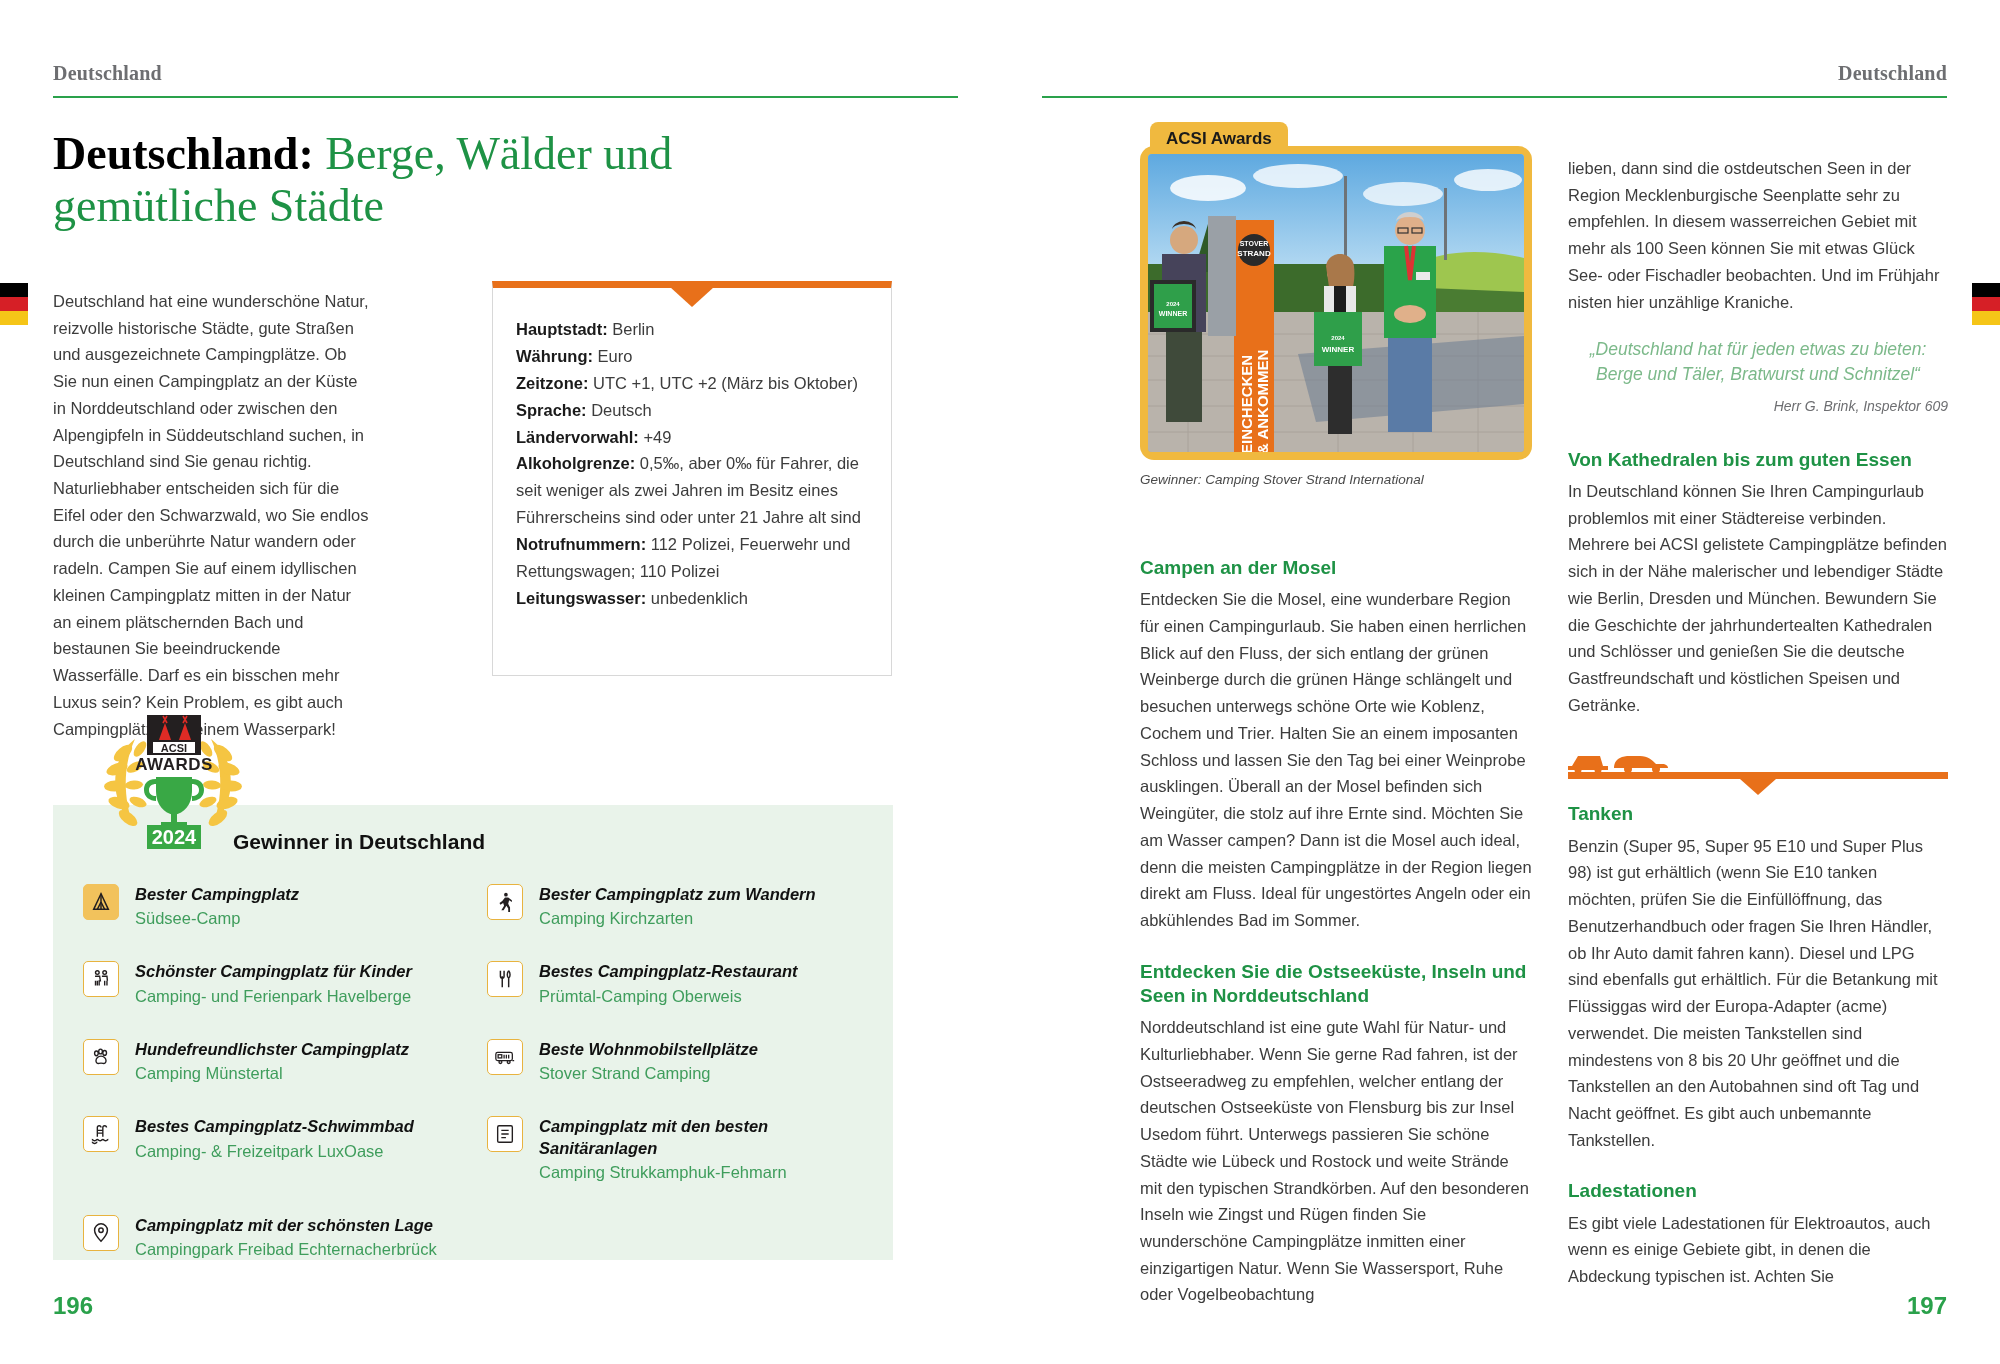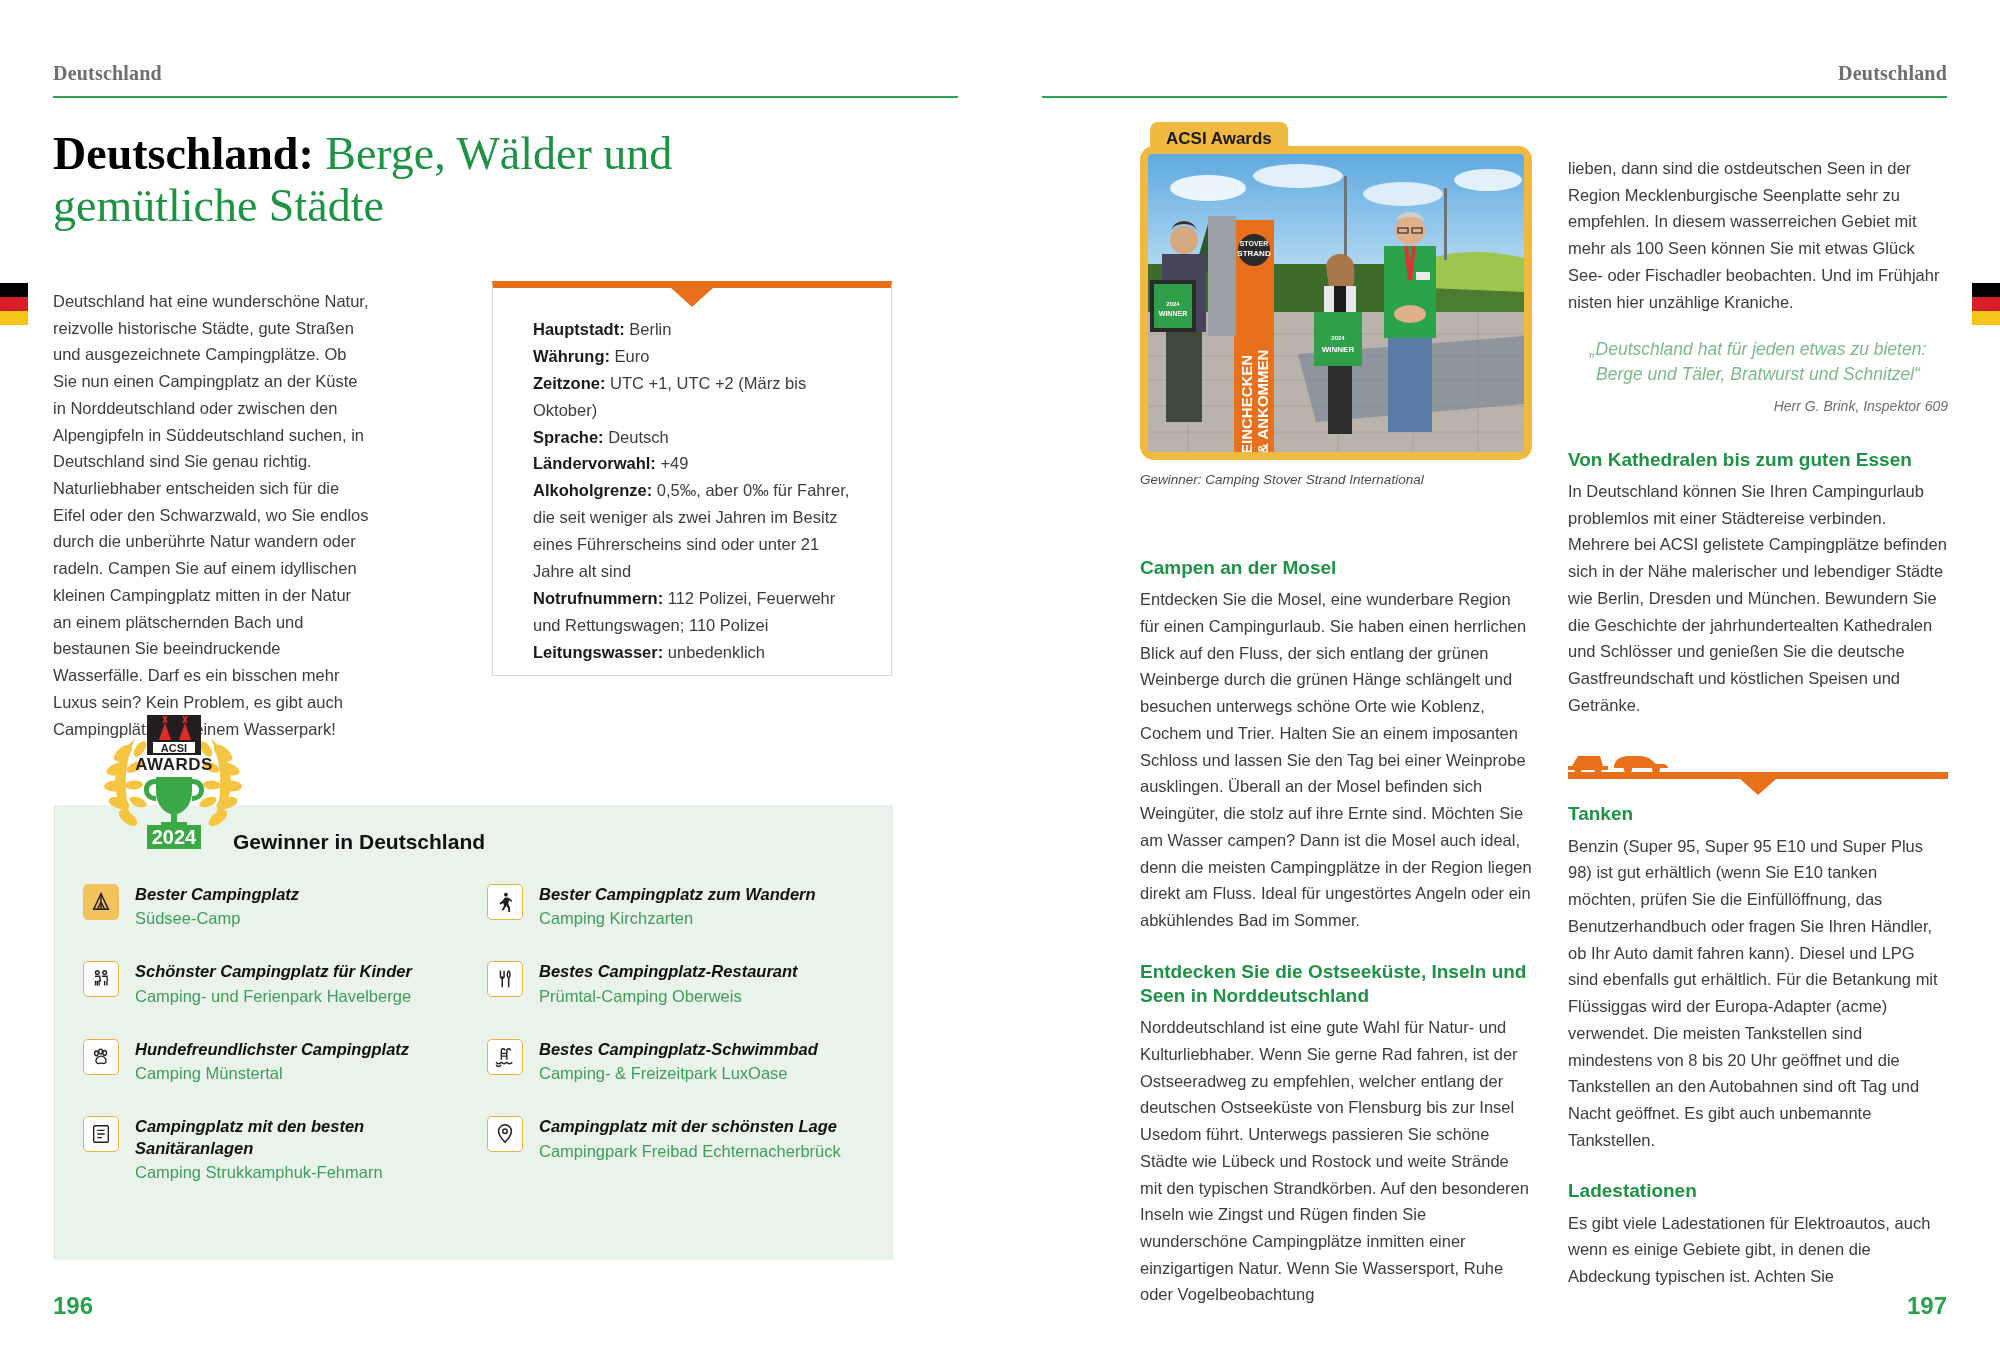--- a/index.html
+++ b/index.html
@@ -56,21 +56,21 @@
   
   .intro {
     position:absolute; left:53px; top:288px; width:320px;
     font-size:16.5px; line-height:1.62; color:#3c3c3c;
   }
 
   
   .factbox {
     position:absolute; left:492px; top:281px; width:400px; height:395px;
     background:#fff; border:1px solid #d8d8d8; border-top:7px solid #e8701a;
-    padding:28px 28px 10px 40px;
+    padding:28px 28px 10px 23px;
     font-size:16.5px; line-height:1.63; color:#3c3c3c;
   }
   .factbox .notch {
     position:absolute; left:50%; top:-1px; transform:translateX(-50%);
     width:0; height:0; border-left:22px solid transparent;
     border-right:22px solid transparent; border-top:20px solid #e8701a;
   }
   .factbox b { color:#1a1a1a; }
 
   
@@ -315,20 +315,35 @@
           <ellipse cx="16" cy="7.5" rx="2" ry="2.6"></ellipse>
           <path d="M12 11c-3 0-5.5 2.5-5.5 5.2 0 2 1.6 3.3 3.3 2.8 1.5-.4 2.9-.4 4.4 0 1.7.5 3.3-.8 3.3-2.8C17.5 13.5 15 11 12 11Z"></path>
         </svg>
     </div>
     <div class="wtext">
       <div class="wtitle">Hundefreundlichster Campingplatz</div>
       <div class="wname">Camping Münstertal</div>
     </div>
   </div>
 
+  <div class="wrow">
+    <div class="wicon">
+      <svg viewBox="0 0 24 24" fill="none" stroke="#231f20" stroke-width="1.4">
+          <rect x="2" y="7" width="18" height="9" rx="2"></rect>
+          <rect x="4.5" y="9.5" width="4" height="3.5"></rect>
+          <path d="M11 9.5v4M13.5 9.5v4M16 9.5v4M20 16h2"></path>
+          <circle cx="7" cy="17.5" r="1.6"></circle>
+          <circle cx="16" cy="17.5" r="1.6"></circle>
+        </svg>
+    </div>
+    <div class="wtext">
+      <div class="wtitle">Beste Wohnmobilstellplätze</div>
+      <div class="wname">Stover Strand Camping</div>
+    </div>
+  </div>
 
   <div class="wrow">
     <div class="wicon">
       <svg viewBox="0 0 24 24" fill="none" stroke="#231f20" stroke-width="1.5">
           <path d="M8 15V5a2 2 0 0 1 4 0M14 15V5a2 2 0 0 1 4 0"></path>
           <path d="M8 8h6M8 11h6"></path>
           <path d="M2 18c1.5 0 1.5 1.4 3 1.4S6.5 18 8 18s1.5 1.4 3 1.4S12.5 18 14 18s1.5 1.4 3 1.4S18.5 18 20 18"></path>
           <path d="M2 21c1.5 0 1.5 1.4 3 1.4S6.5 21 8 21"></path>
         </svg>
     </div>

